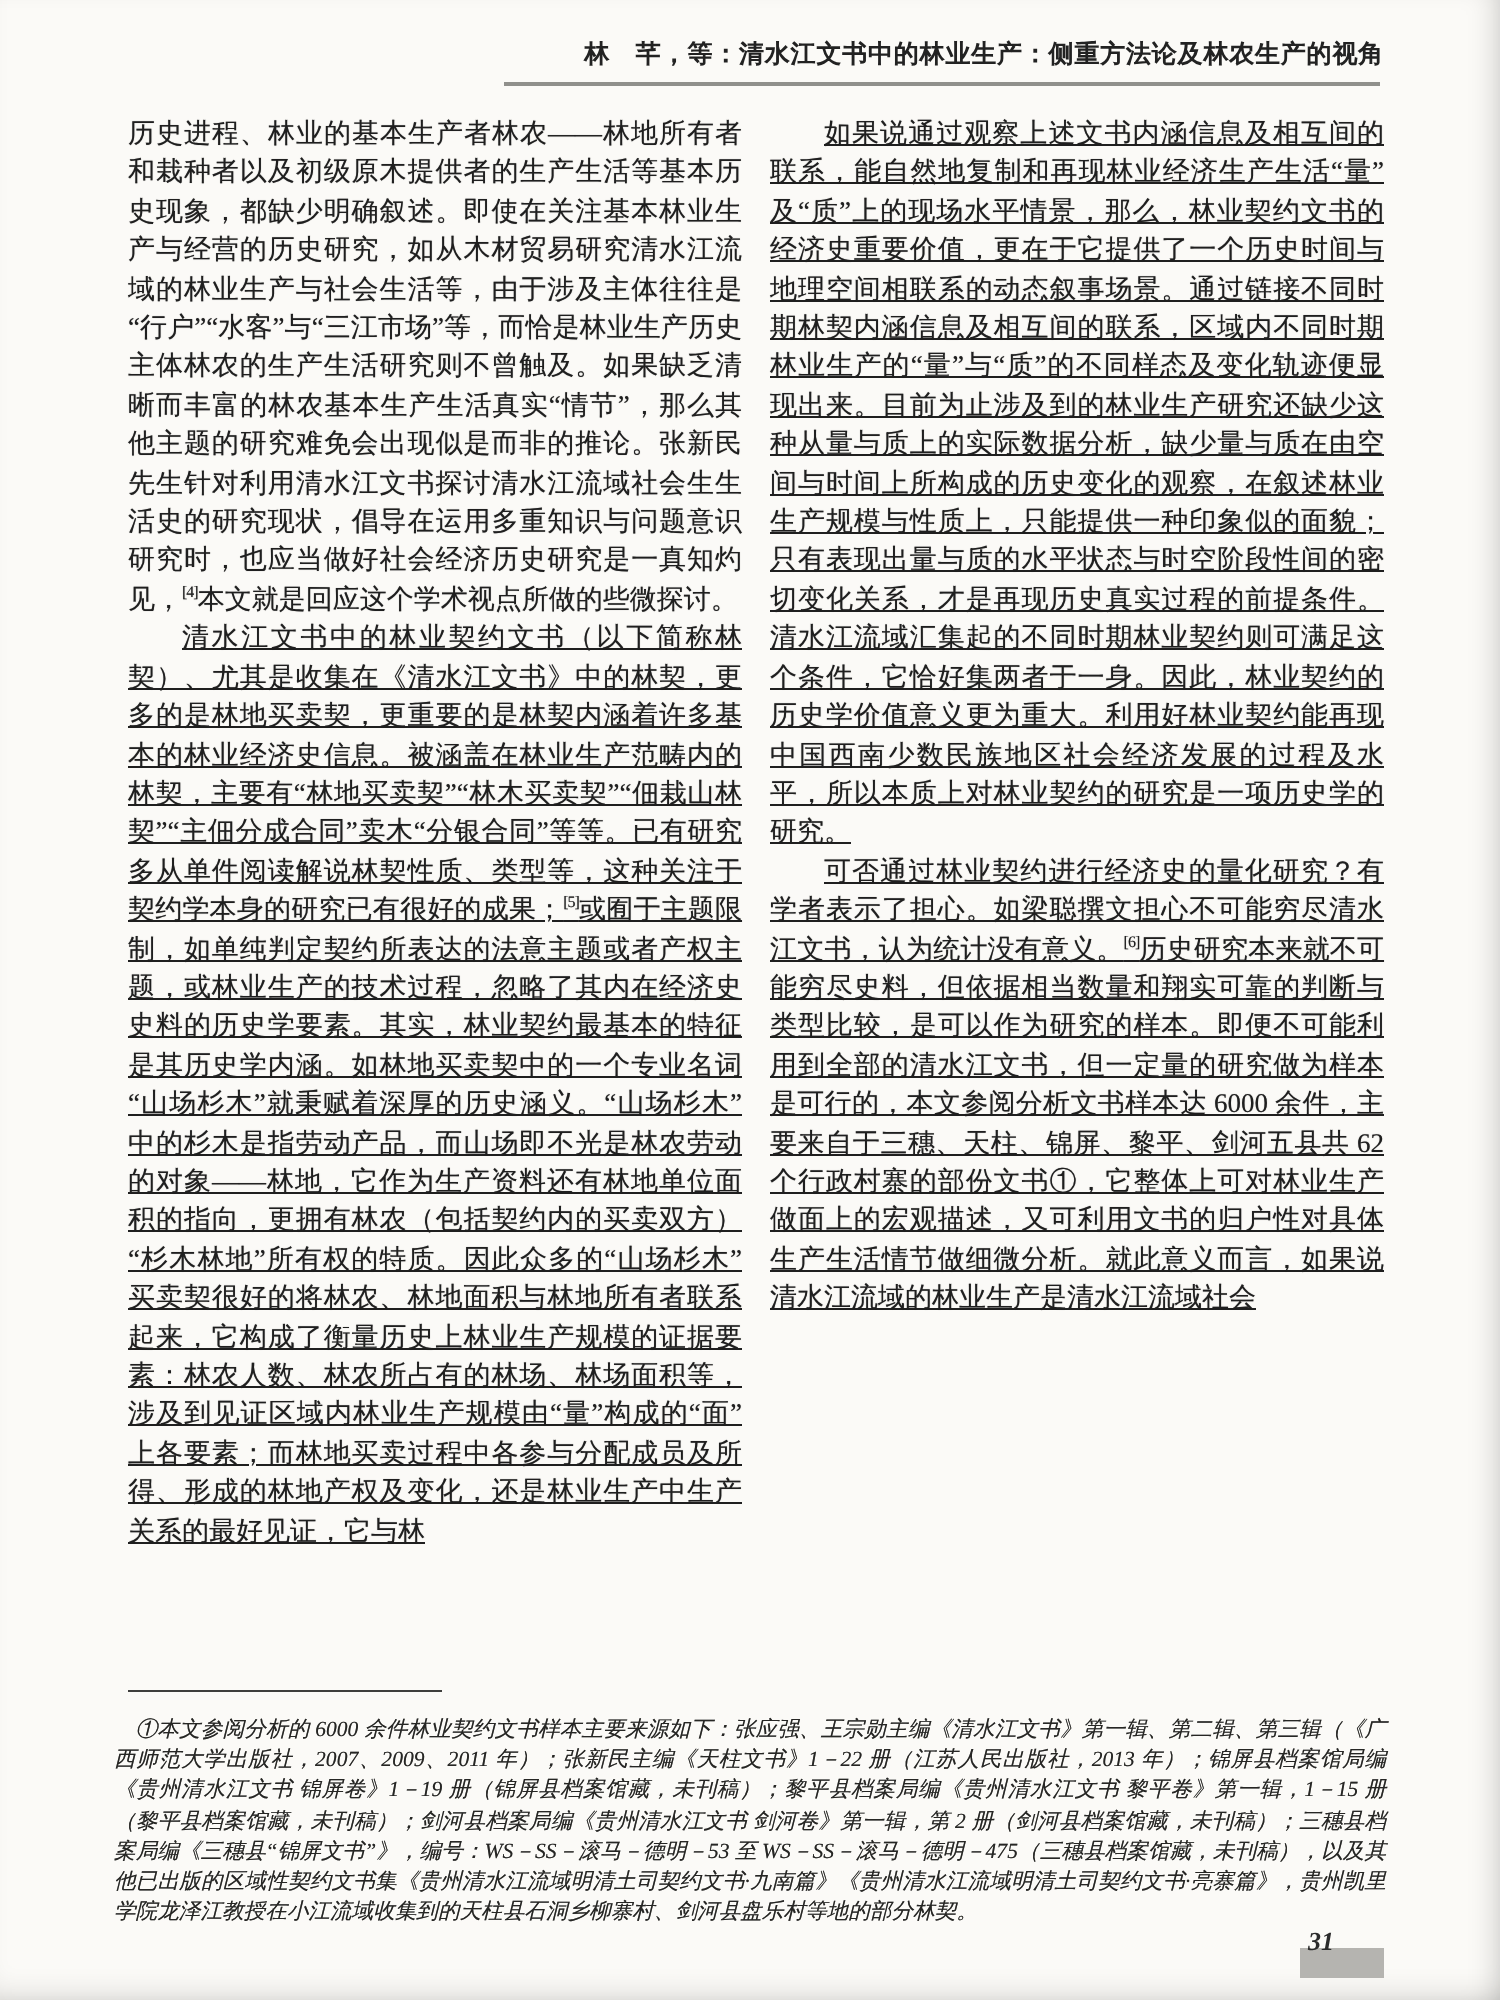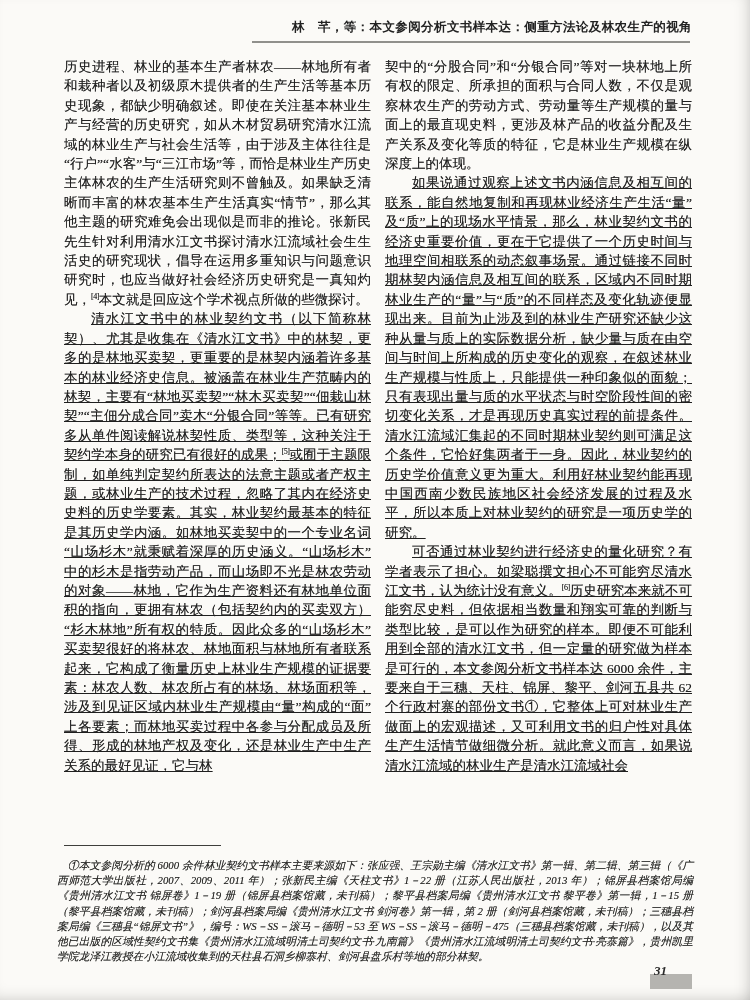--- a/index.html
+++ b/index.html
@@ -30,31 +30,30 @@
   .pagenum{
     position:absolute;left:654px;top:963px;
     font-size:13px;font-style:italic;font-weight:600;color:#2b2b2b;
   }
 </style>
 </head>
 <body>
 
 <div class="page">
 
-  <div class="running-title">林　芊，等：本文参阅分析文书样本达：侧重方法论及林农生产的视角</div>
+  <div class="running-title">林　芊，等：清水江文书中的林业生产：侧重方法论及林农生产的视角</div>
 
   <div class="header-rule"></div>
 
   <div class="body-columns">
     <div class="col">
         <p class=""><span>历史进程、林业的基本生产者林农——林地所有者和栽种者以及初级原木提供者的生产生活等基本历史现象，都缺少明确叙述。即使在关注基本林业生产与经营的历史研究，如从木材贸易研究清水江流域的林业生产与社会生活等，由于涉及主体往往是“行户”“水客”与“三江市场”等，而恰是林业生产历史主体林农的生产生活研究则不曾触及。如果缺乏清晰而丰富的林农基本生产生活真实“情节”，那么其他主题的研究难免会出现似是而非的推论。张新民先生针对利用清水江文书探讨清水江流域社会生生活史的研究现状，倡导在运用多重知识与问题意识研究时，也应当做好社会经济历史研究是一真知灼见，</span><sup class="cite">[4]</sup><span>本文就是回应这个学术视点所做的些微探讨。</span></p>
         <p class="indent"><span>清水江文书中的林业契约文书（以下简称林契）、尤其是收集在《清水江文书》中的林契，更多的是林地买卖契，更重要的是林契内涵着许多基本的林业经济史信息。被涵盖在林业生产范畴内的林契，主要有“林地买卖契”“林木买卖契”“佃栽山林契”“主佃分成合同”卖木“分银合同”等等。已有研究多从单件阅读解说林契性质、类型等，这种关注于契约学本身的研究已有很好的成果；</span><sup class="cite">[5]</sup><span>或囿于主题限制，如单纯判定契约所表达的法意主题或者产权主题，或林业生产的技术过程，忽略了其内在经济史史料的历史学要素。其实，林业契约最基本的特征是其历史学内涵。如林地买卖契中的一个专业名词“山场杉木”就秉赋着深厚的历史涵义。“山场杉木”中的杉木是指劳动产品，而山场即不光是林农劳动的对象——林地，它作为生产资料还有林地单位面积的指向，更拥有林农（包括契约内的买卖双方）“杉木林地”所有权的特质。因此众多的“山场杉木”买卖契很好的将林农、林地面积与林地所有者联系起来，它构成了衡量历史上林业生产规模的证据要素：林农人数、林农所占有的林场、林场面积等，涉及到见证区域内林业生产规模由“量”构成的“面”上各要素；而林地买卖过程中各参与分配成员及所得、形成的林地产权及变化，还是林业生产中生产关系的最好见证，它与林</span></p>
       </div>
     <div class="col">
-        <p class=""><span>契中的“分股合同”和“分银合同”等对一块林地上所有权的限定、所承担的面积与合同人数，不仅是观察林农生产的劳动方式、劳动量等生产规模的量与面上的最直现史料，更涉及林产品的收益分配及生产关系及变化等质的特征，它是林业生产规模在纵深度上的体现。</span></p>
         <p class="indent"><span>如果说通过观察上述文书内涵信息及相互间的联系，能自然地复制和再现林业经济生产生活“量”及“质”上的现场水平情景，那么，林业契约文书的经济史重要价值，更在于它提供了一个历史时间与地理空间相联系的动态叙事场景。通过链接不同时期林契内涵信息及相互间的联系，区域内不同时期林业生产的“量”与“质”的不同样态及变化轨迹便显现出来。目前为止涉及到的林业生产研究还缺少这种从量与质上的实际数据分析，缺少量与质在由空间与时间上所构成的历史变化的观察，在叙述林业生产规模与性质上，只能提供一种印象似的面貌；只有表现出量与质的水平状态与时空阶段性间的密切变化关系，才是再现历史真实过程的前提条件。清水江流域汇集起的不同时期林业契约则可满足这个条件，它恰好集两者于一身。因此，林业契约的历史学价值意义更为重大。利用好林业契约能再现中国西南少数民族地区社会经济发展的过程及水平，所以本质上对林业契约的研究是一项历史学的研究。</span></p>
         <p class="indent"><span>可否通过林业契约进行经济史的量化研究？有学者表示了担心。如梁聪撰文担心不可能穷尽清水江文书，认为统计没有意义。</span><sup class="cite">[6]</sup><span>历史研究本来就不可能穷尽史料，但依据相当数量和翔实可靠的判断与类型比较，是可以作为研究的样本。即便不可能利用到全部的清水江文书，但一定量的研究做为样本是可行的，本文参阅分析文书样本达 6000 余件，主要来自于三穗、天柱、锦屏、黎平、剑河五县共 62 个行政村寨的部份文书①，它整体上可对林业生产做面上的宏观描述，又可利用文书的归户性对具体生产生活情节做细微分析。就此意义而言，如果说清水江流域的林业生产是清水江流域社会</span></p>
       </div>
   </div>
 
   <div class="footnote-sep"></div>
 
   <div class="footnote">①本文参阅分析的 6000 余件林业契约文书样本主要来源如下：张应强、王宗勋主编《清水江文书》第一辑、第二辑、第三辑（《广西师范大学出版社，2007、2009、2011 年）；张新民主编《天柱文书》1－22 册（江苏人民出版社，2013 年）；锦屏县档案馆局编《贵州清水江文书 锦屏卷》1－19 册（锦屏县档案馆藏，未刊稿）；黎平县档案局编《贵州清水江文书 黎平卷》第一辑，1－15 册（黎平县档案馆藏，未刊稿）；剑河县档案局编《贵州清水江文书 剑河卷》第一辑，第 2 册（剑河县档案馆藏，未刊稿）；三穗县档案局编《三穗县“锦屏文书”》，编号：WS－SS－滚马－德明－53 至 WS－SS－滚马－德明－475（三穗县档案馆藏，未刊稿），以及其他已出版的区域性契约文书集《贵州清水江流域明清土司契约文书·九南篇》《贵州清水江流域明清土司契约文书·亮寨篇》，贵州凯里学院龙泽江教授在小江流域收集到的天柱县石洞乡柳寨村、剑河县盘乐村等地的部分林契。</div>
 
   <div class="pagenum-box"></div>

